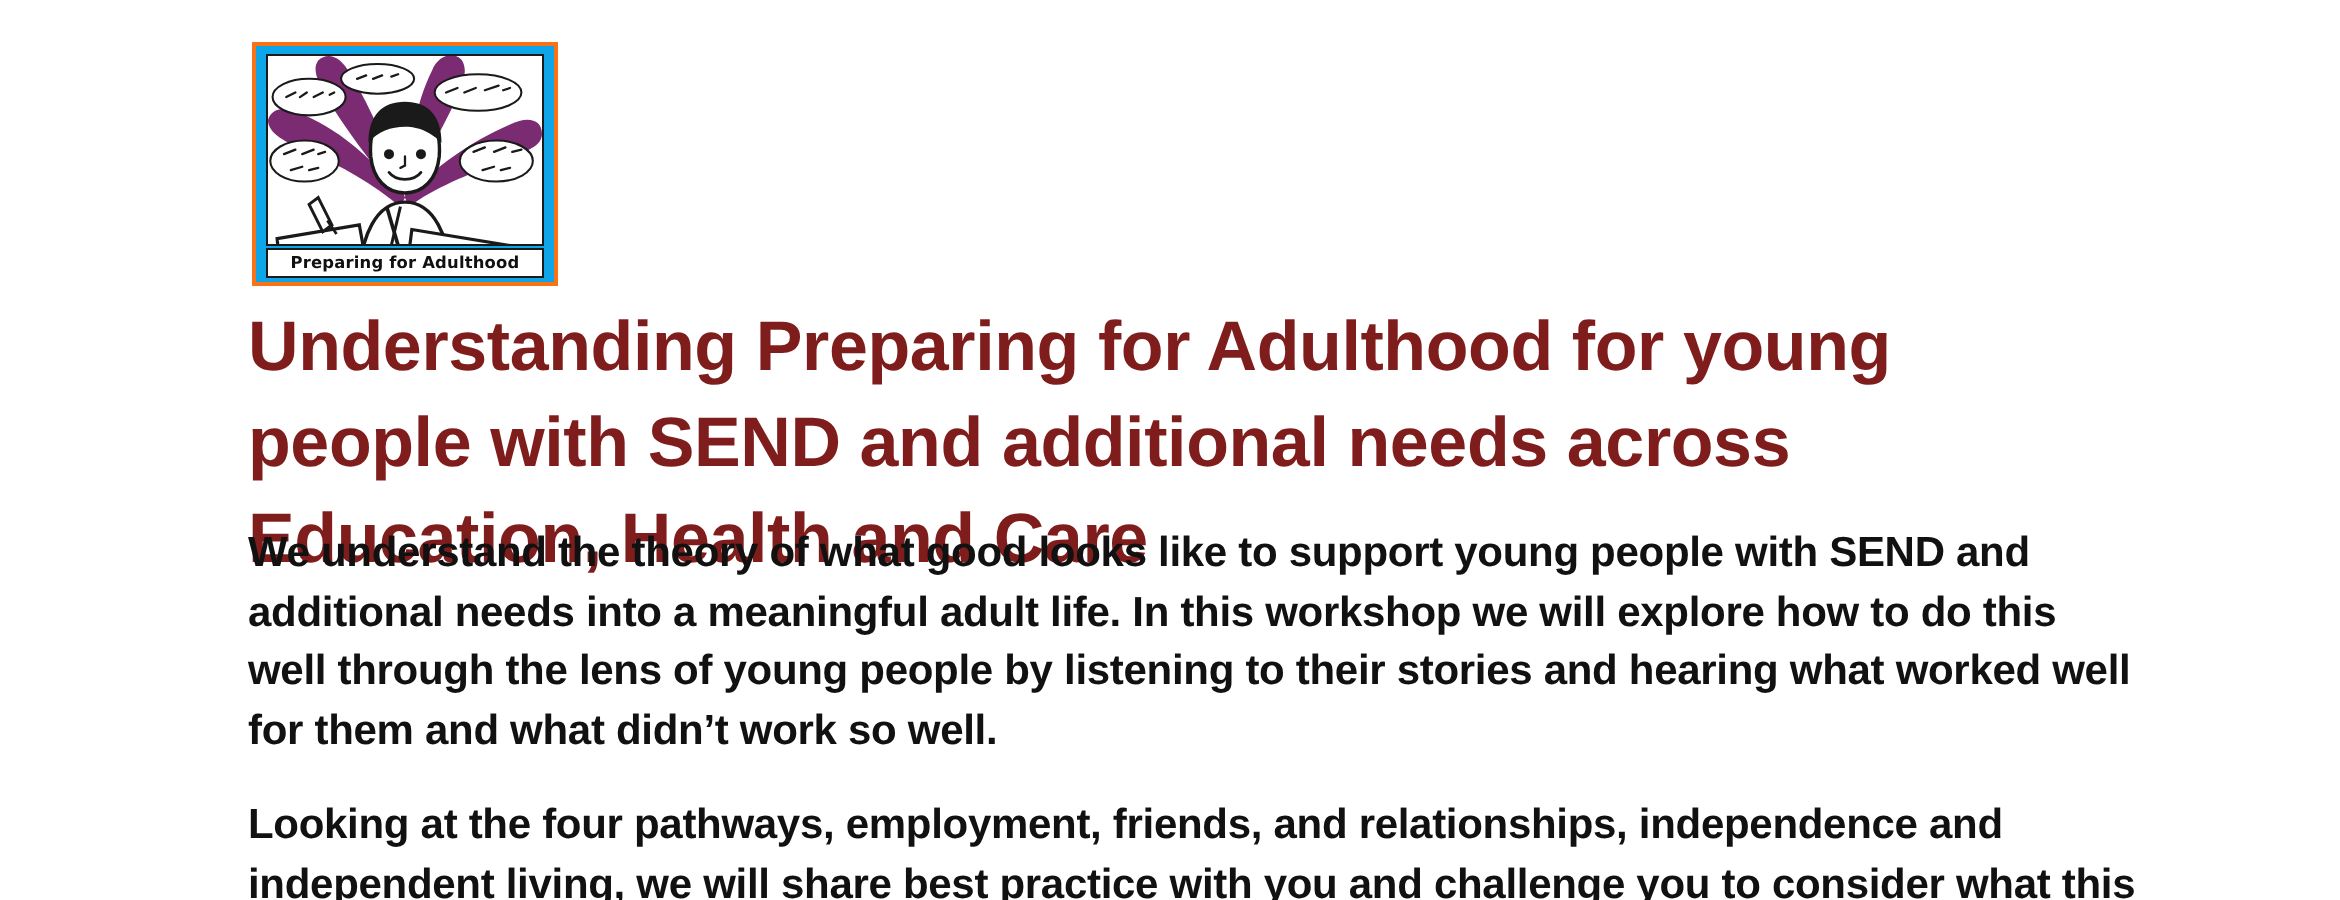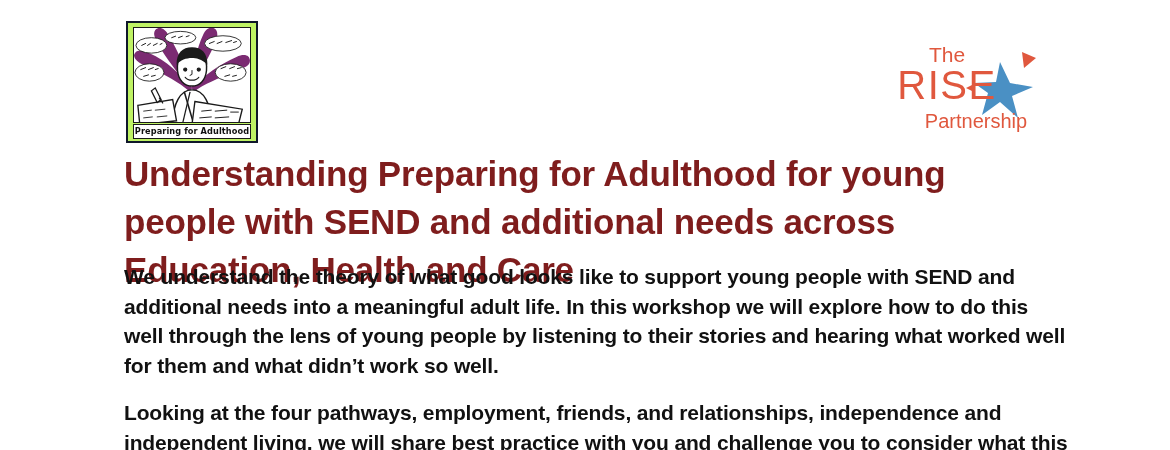--- a/index.html
+++ b/index.html
@@ -29,24 +29,24 @@
     top: 0;
     width: 1170px;
     height: 148px;
   }
 
   
   .pfa-badge {
     position: absolute;
     left: 126px;
     top: 21px;
-    width: 132px;
+    width: 153px;
     height: 122px;
-    background: #bef264;
-    border: 2px solid #0f172a;
+    background: #0ea5e9;
+    border: 2px solid #f97316;
     box-sizing: border-box;
     overflow: hidden;
   }
   .pfa-inner {
     position: absolute;
     left: 5px;
     top: 4px;
     right: 5px;
     bottom: 18px;
     border: 1.5px solid #1a1a1a;
@@ -180,33 +180,20 @@
           <path d="M26 72 L30 78" stroke="#1a1a1a" stroke-width="1.2"></path>
           <g stroke="#1a1a1a" stroke-width="0.9" fill="none" stroke-linecap="round">
             <path d="M10 86 l8 -1 M22 85 l10 -1"></path>
             <path d="M10 93 l9 -1 M24 92 l10 -1"></path>
           </g>
         </svg>
       </div>
       <div class="pfa-caption">Preparing for Adulthood</div>
     </div>
 
-    <div class="rise-logo">
-      <svg width="140" height="95" viewBox="0 0 140 95">
-
-        <g>
-          <path d="M100 22 L110 43 L133 47 L112 56 L118 78 L100 62 L82 75 L88 53 L74 43 L96 42 Z" fill="#4A90C4"></path>
-          <path d="M122 12 L136 18 L124 28 Z" fill="#E0583E"></path>
-          <path d="M74 44 L66 48 L74 52 Z" fill="#E0583E"></path>
-        </g>
-        <text x="47" y="22" text-anchor="middle" font-family="'Liberation Sans', sans-serif" font-size="21" fill="#E0583E">The</text>
-        <text x="47" y="59" text-anchor="middle" font-family="'Liberation Sans', sans-serif" font-size="40" letter-spacing="1.5" fill="#E0583E">RISE</text>
-        <text x="76" y="88" text-anchor="middle" font-family="'Liberation Sans', sans-serif" font-size="20" fill="#E0583E">Partnership</text>
-      </svg>
-    </div>
   </div>
 
   <h1 class="headline">Understanding Preparing for Adulthood for young people with SEND and additional needs across Education, Health and Care</h1>
 
   <div class="body-copy">
     <p class="para">We understand the theory of what good looks like to support young people with SEND and additional needs into a meaningful adult life. In this workshop we will explore how to do this well through the lens of young people by listening to their stories and hearing what worked well for them and what didn’t work so well.</p>
     <p class="para">Looking at the four pathways, employment, friends, and relationships, independence and independent living, we will share best practice with you and challenge you to consider what this might mean for your</p>
   </div>
 
 </div>

